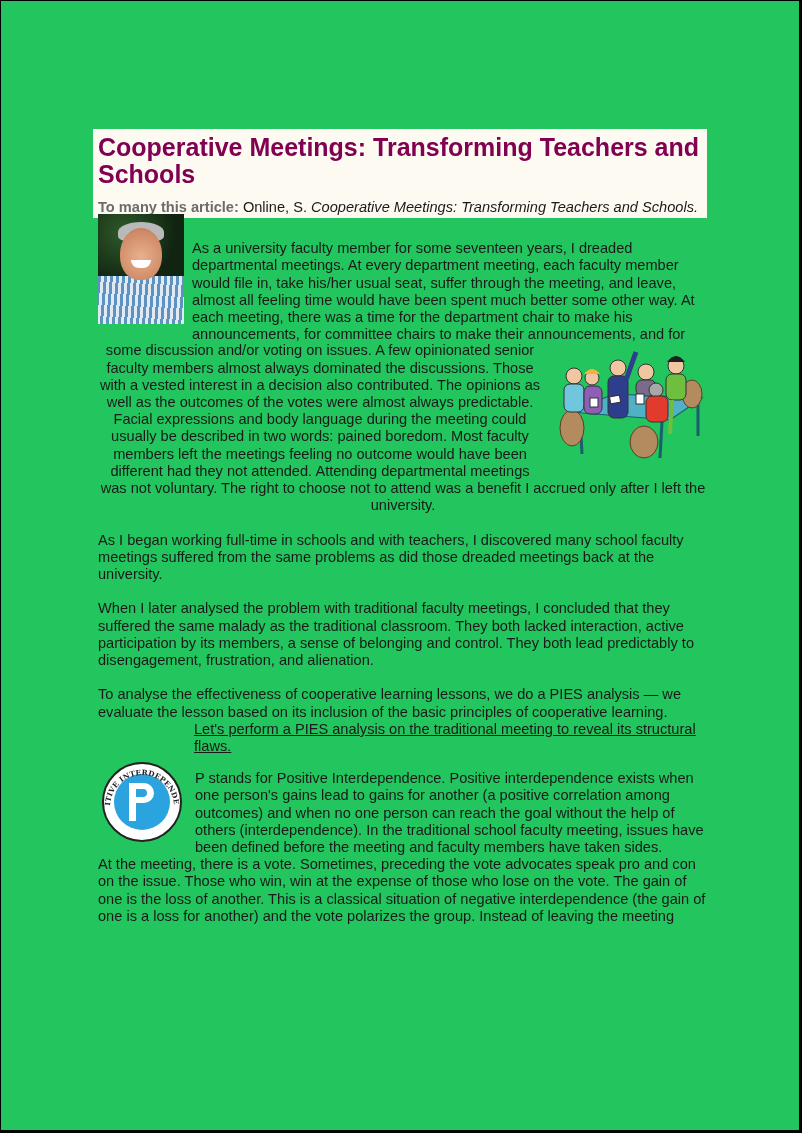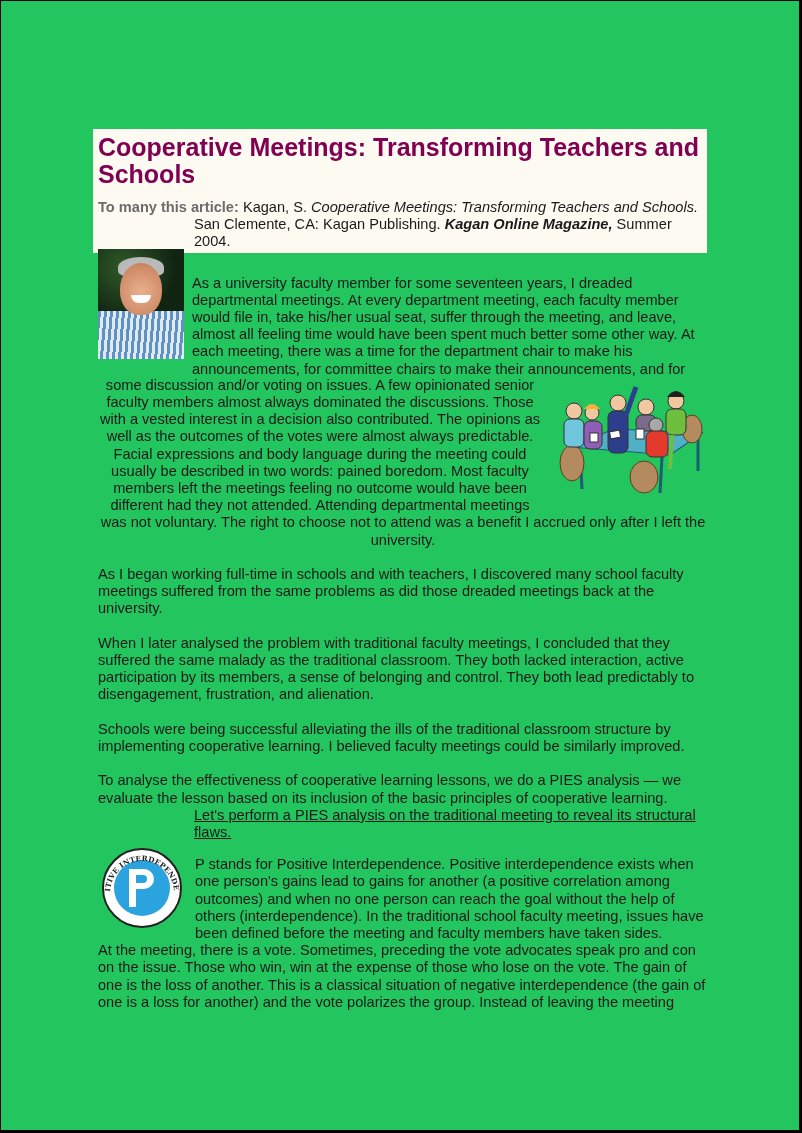--- a/index.html
+++ b/index.html
@@ -81,27 +81,22 @@
 </head>
 <body>
 
 <div class="page">
   <div class="content">
 
     <div class="header-box">
       <h1 class="title">Cooperative Meetings: Transforming Teachers and Schools</h1>
       <p class="cite">
         <span class="cite-label">To many this article:</span>
-        <span>Kagan, S.</span>
+        <span>Online, S.</span>
         <span class="i">Cooperative Meetings: Transforming Teachers and Schools.</span>
-        <span class="cite-indent">
-          <span>San Clemente, CA: Kagan Publishing.</span>
-          <span class="bi">Kagan Online Magazine,</span>
-          <span>Summer 2004.</span>
-        </span>
       </p>
     </div>
 
     <div class="photo">
       <div class="bg"></div>
       <div class="shirt"></div>
       <div class="hair"></div>
       <div class="face"></div>
       <div class="smile"></div>
     </div>
@@ -146,21 +141,20 @@
           <rect x="84" y="48" width="8" height="10" fill="#fff" stroke="#333"></rect>
           <rect x="38" y="52" width="8" height="9" fill="#fff" stroke="#333"></rect>
         </g>
       </svg>
       <span>some discussion and/or voting on issues. A few opinionated senior faculty members almost always dominated the discussions. Those with a vested interest in a decision also contributed. The opinions as well as the outcomes of the votes were almost always predictable. Facial expressions and body language during the meeting could usually be described in two words: pained boredom. Most faculty members left the meetings feeling no outcome would have been different had they not attended. Attending departmental meetings was not voluntary. The right to choose not to attend was a benefit I accrued only after I left the university.</span>
     </p>
     <div class="clear"></div>
 
     <p class="para">As I began working full-time in schools and with teachers, I discovered many school faculty meetings suffered from the same problems as did those dreaded meetings back at the university.</p>
     <p class="para">When I later analysed the problem with traditional faculty meetings, I concluded that they suffered the same malady as the traditional classroom. They both lacked interaction, active participation by its members, a sense of belonging and control. They both lead predictably to disengagement, frustration, and alienation.</p>
-    <p class="para">Schools were being successful alleviating the ills of the traditional classroom structure by implementing cooperative learning. I believed faculty meetings could be similarly improved.</p>
     <p class="para">
       <span>To analyse the effectiveness of cooperative learning lessons, we do a PIES analysis — we evaluate the lesson based on its inclusion of the basic principles of cooperative learning.</span>
       <span class="indent-line">Let's perform a PIES analysis on the traditional meeting to reveal its structural flaws.</span>
     </p>
 
     <svg class="pi-logo" viewBox="0 0 82 82">
       <circle cx="41" cy="41" r="39" fill="#fff" stroke="#222" stroke-width="2"></circle>
       <circle cx="41" cy="41" r="28" fill="#2aa3df"></circle>
       <defs>
         <path id="ringpath" d="M 9 46 A 32 32 0 1 1 73 46"></path>

